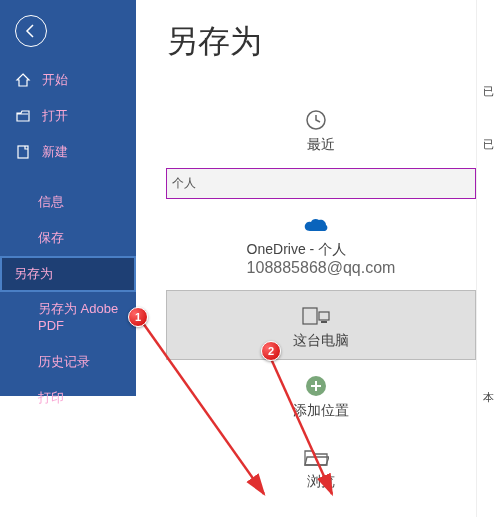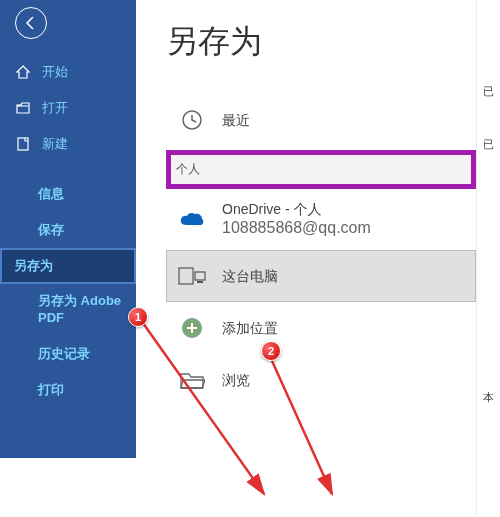--- a/index.html
+++ b/index.html
@@ -1,60 +1,61 @@
 <!DOCTYPE html>
 <html><head>
 <meta charset="utf-8">
 <style>
   * { margin: 0; padding: 0; box-sizing: border-box; font-family: "Microsoft YaHei", "Segoe UI", sans-serif; }
   body { width: 500px; height: 517px; overflow: hidden; background: #fff; position: relative; }
   .sidebar {
-    position: absolute; left: 0; top: 0; width: 136px; height: 458px;
-    background: #2b579a; color: #7dd3fc; padding-top: 7px;
+    position: absolute; left: 0; top: 0; width: 136px; height: 396px;
+    background: #2b579a; color: #f9a8d4; padding-top: 15px;
   }
   .back-btn {
     width: 32px; height: 32px; margin-left: 15px; margin-bottom: 15px;
     border: 1.5px solid #fff; border-radius: 50%;
     display: flex; align-items: center; justify-content: center;
     cursor: pointer;
   }
   .back-btn svg { fill: #fff; }
   .nav-item {
     display: flex; align-items: center; padding: 9px 14px;
     cursor: pointer; font-size: 13px;
   }
   .nav-item .icon { width: 18px; height: 18px; margin-right: 10px; display: flex; align-items:center; justify-content:center; }
-  .nav-item.no-icon { padding-left: 38px; font-weight: bold; }
+  .nav-item.no-icon { padding-left: 38px; }
   .nav-item.selected {
     background: #1e3f74; border: 2px solid #4a7fc5; padding: 7px 12px;
   }
   .main {
     position: absolute; left: 136px; top: 0; width: 350px; height: 517px;
     background: #fff; padding: 20px 10px 0 30px;
   }
   .page-title {
     font-size: 32px; font-weight: 400; color: #333; margin-bottom: 30px;
   }
   .loc-list { }
   .loc-item {
     display: flex; align-items: center; padding: 10px 5px;
     cursor: pointer; font-size: 14px; color: #444;
     border: 1px solid transparent;
+    flex-direction: column;
   }
   .loc-item.selected {
     background: #e0e0e0; border: 1px solid #bbb;
   }
   .loc-item .icon {
     width: 40px; height: 30px; display: flex; align-items: center; justify-content: center;
     margin-right: 10px; flex-shrink: 0;
   }
   .loc-item .label { line-height: 1.3; }
   .loc-item .sub { font-size: 16px; color: #666; }
   .section-head {
-    font-size: 12px; color: #555; padding: 6px 5px; background: #f3f3f3; border:5px solid #a21caf;
+    font-size: 12px; color: #555; padding: 6px 5px; background: #f3f3f3; border:1px solid #a21caf;
     margin-top: 4px;
   }
   .right-edge { position:absolute; right:0; top:0; width:24px; height:517px; background:#fff; border-left:1px solid #eee; padding-top:80px; font-size:11px; color:#444; }
   .right-edge div { padding:4px 2px; text-align:center; }
 
   
   .callout {
     position: absolute; width: 20px; height: 20px; border-radius: 50%;
     background: radial-gradient(circle at 30% 30%, #ff6666, #cc0000);
     border: 1px solid #fff; color: #fff; font-size: 11px; font-weight: bold;

